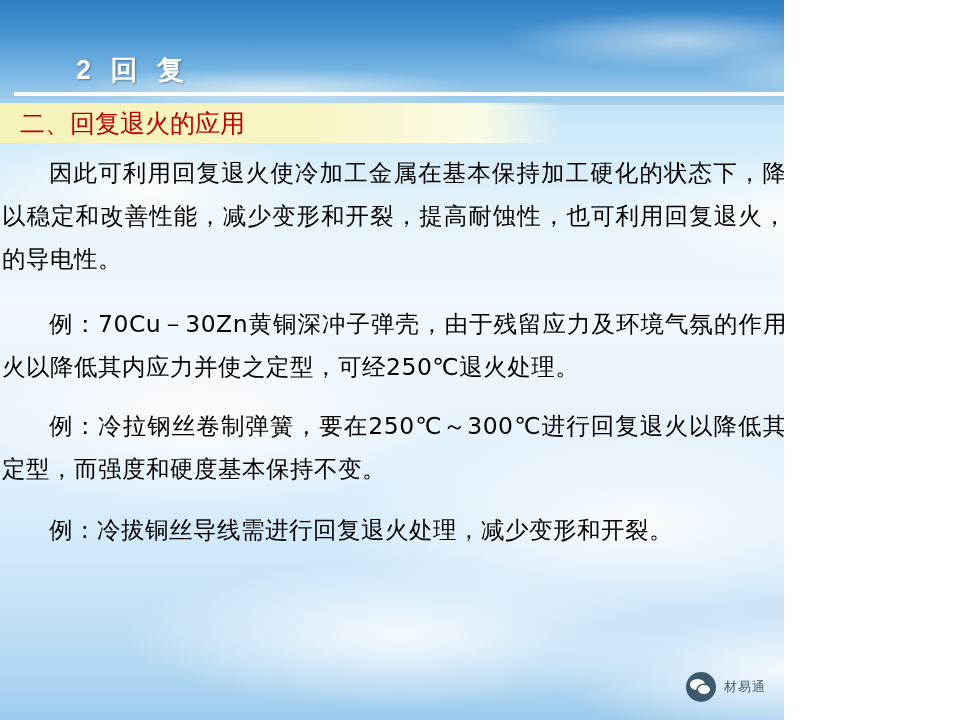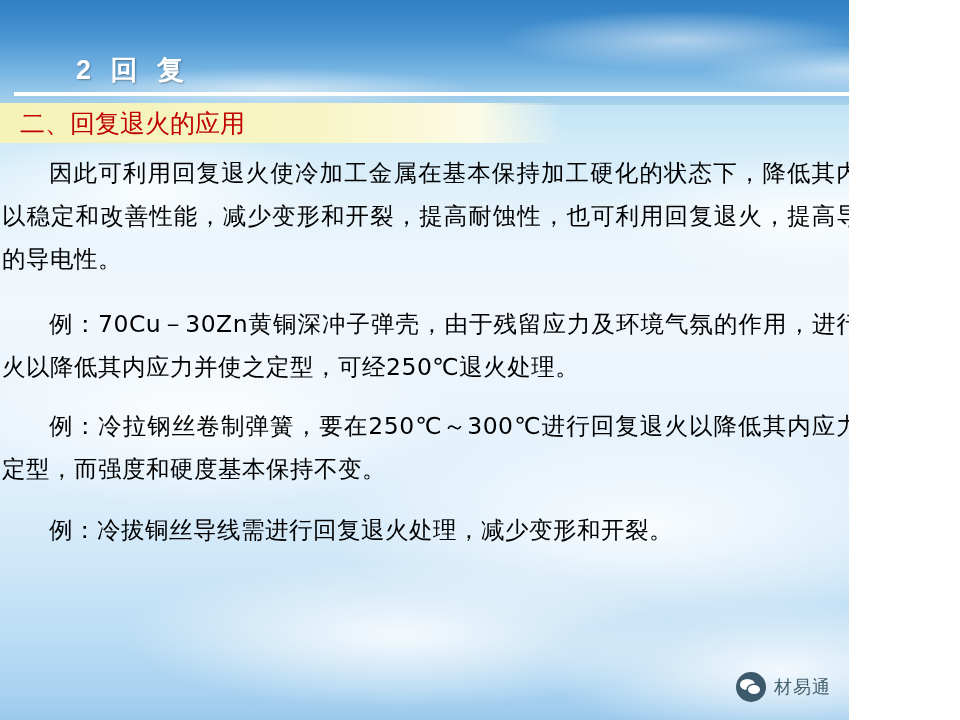--- a/index.html
+++ b/index.html
@@ -7,21 +7,21 @@
     padding: 0;
   }
   body {
     width: 960px;
     height: 720px;
     overflow: hidden;
     font-family: "Liberation Sans", sans-serif;
   }
   .slide {
     position: relative;
-    width: 849px;
+    width: 784px;
     height: 720px;
     background: linear-gradient(to bottom,
         #7fc4ee 0%,
         #a8d9f4 8%,
         #cde9f8 18%,
         #e6f3fb 30%,
         #f2f8fd 42%,
         #eaf4fc 56%,
         #dceefb 68%,
         #cfe7f8 78%,
@@ -156,21 +156,21 @@
     width: 15px; height: 11px;
     left: 4px; top: 7px;
   }
   .wechat-badge::after {
     width: 12px; height: 9px;
     left: 12px; top: 13px;
     box-shadow: 0 0 0 1.6px #3d5a6c;
   }
   .wm-text {
     color: #44606f;
-    font-size: 18px;
+    font-size: 13px;
     font-family: "DejaVu Sans", sans-serif;
     letter-spacing: 1px;
   }
 </style>
 </head>
 <body>
 
 <div class="slide">
 
   <div class="sky-top">

